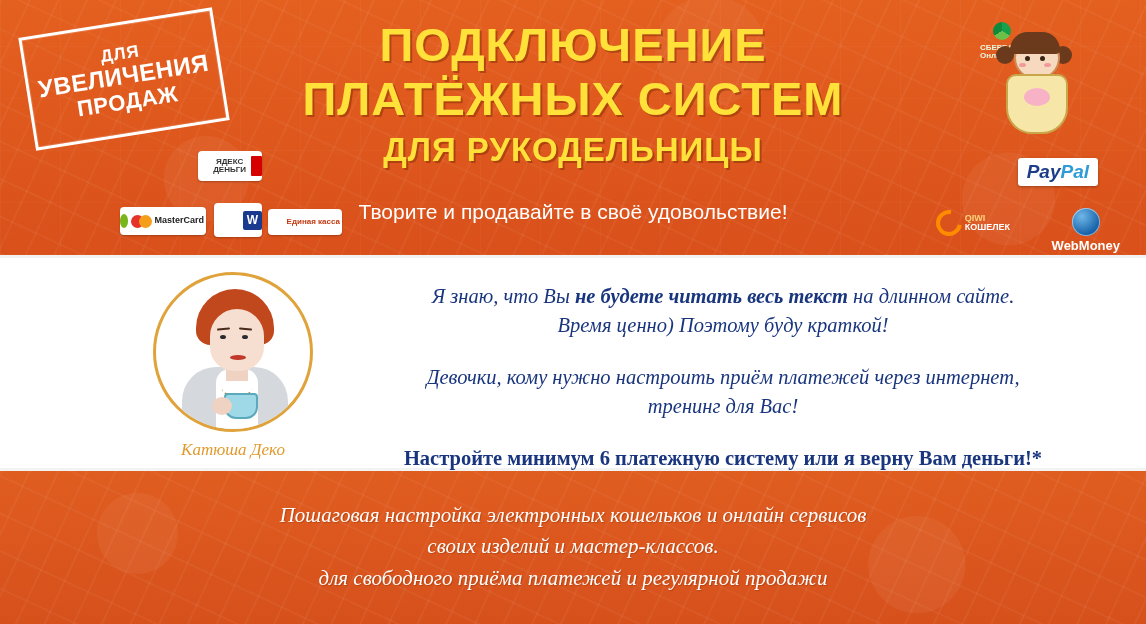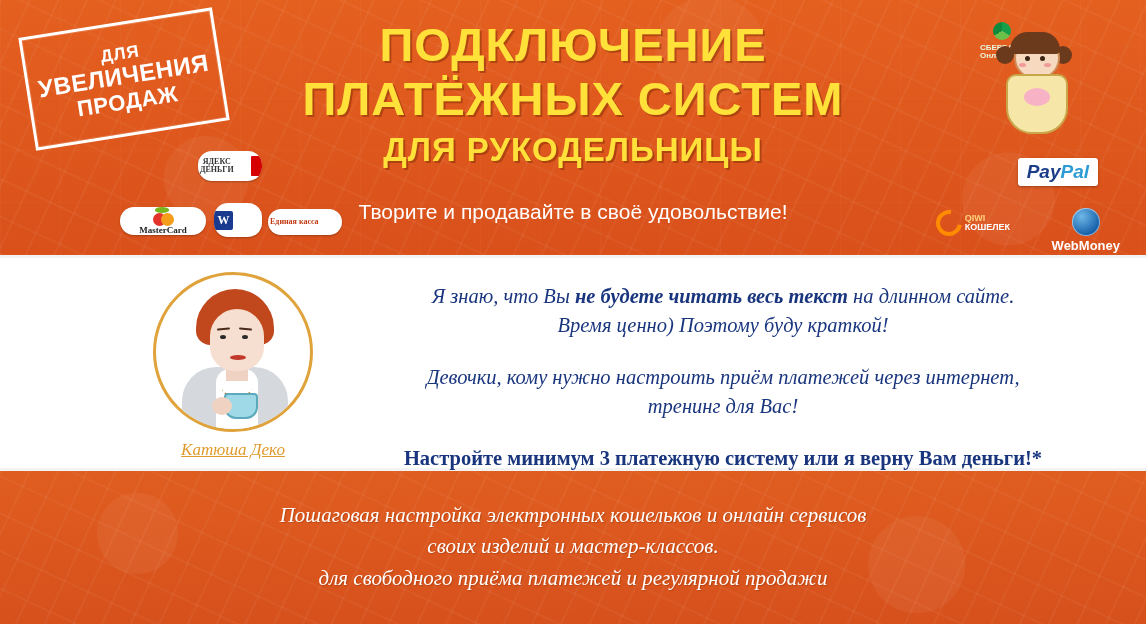--- a/index.html
+++ b/index.html
@@ -102,43 +102,42 @@
     position: absolute;
     left: 120px;
     bottom: 14px;
     width: 250px;
     height: 90px;
     z-index: 3;
   }
   .logo-chip {
     position: absolute;
     background: #ffffff;
-    border-radius: 14px;
+    border-radius: 4px;
     display: flex;
     align-items: center;
-    justify-content: space-between;
+    justify-content: flex-end;
     box-shadow: 0 1px 2px rgba(0,0,0,0.25);
     overflow: hidden;
-    font-family: Liberation Serif, serif;
   }
   .logo-chip .txt {
     font-size: 9px;
     font-weight: bold;
     color: #222;
     line-height: 1.05;
     text-align: center;
     padding: 0 2px;
     white-space: nowrap;
   }
   .yadengi { left: 78px; top: 0px; width: 64px; height: 30px; }
   .yadengi .txt { color: #333; font-size: 8px; }
   .yadengi .bar { width: 11px; height: 20px; background: #d60000; margin-left: 3px; border-radius: 1px;}
   .edinaya { left: 148px; top: 58px; width: 74px; height: 26px; }
   .edinaya .txt { color: #c23a12; font-size: 8px; }
-  .qiwi-mini { left: 0px; top: 56px; width: 86px; height: 28px; flex-direction: column; }
+  .qiwi-mini { left: 0px; top: 56px; width: 86px; height: 28px; }
   .wallet-one { left: 94px; top: 52px; width: 48px; height: 34px; }
   .ePay-dot { width: 14px; height: 14px; border-radius: 50%; background: #79b61d; display:inline-block; margin-right:3px;}
   .mastercard-dots { display:inline-flex; align-items:center; }
   .mc-red { width:13px; height:13px; border-radius:50%; background:#e4332a; }
   .mc-orange { width:13px; height:13px; border-radius:50%; background:#f59e1b; margin-left:-5px; }
   .wmk-square { width: 19px; height: 19px; background: #1a3a8f; color: #fff; font-size: 12px; font-weight: bold; display:flex; align-items:center; justify-content:center; border-radius:2px;}
 
   
   .logos-right {
     position: absolute;
@@ -237,21 +236,20 @@
   .pt-neck { position:absolute; left:70px; top:92px; width:22px; height:14px; background:#f0d2c2;}
   .pt-beads { position:absolute; left:66px; top:104px; width:30px; height:16px; border-bottom:3px dotted #b9892e; border-radius:50%;}
   .pt-cup { position:absolute; left:68px; top:118px; width:30px; height:22px; background:#9fd8e6; border-radius:4px 4px 12px 12px; border:2px solid #5aa9bd;}
   .pt-hand { position:absolute; left:56px; top:122px; width:20px; height:18px; background:#f0d2c2; border-radius:50%;}
   .author .name {
     margin-top: 8px;
     font-size: 17px;
     font-style: italic;
     color: #e09a2e;
     font-family: "Liberation Serif", serif;
-    text-decoration: underline;
   }
   .quote {
     position: absolute;
     left: 330px;
     right: 30px;
     top: 24px;
     text-align: center;
     color: #19357e;
     font-family: "Liberation Serif", serif;
   }
@@ -396,21 +394,21 @@
 
     <div class="quote">
       <div class="p1">
         <span>Я знаю, что Вы </span><b>не будете читать весь текст</b><span> на длинном сайте.</span><br>
         <span>Время ценно) Поэтому буду краткой!</span>
       </div>
       <div class="p2">
         <span>Девочки, кому нужно настроить приём платежей через интернет,</span><br>
         <span>тренинг для Вас!</span>
       </div>
-      <div class="p3">Настройте минимум 3 платежную систему или я верну Вам деньги!*</div>
+      <div class="p3">Настройте минимум 6 платежную систему или я верну Вам деньги!*</div>
     </div>
   </div>
 
   <div class="bottom">
     <div class="txt">
       <div>Пошаговая настройка электронных кошельков и онлайн сервисов</div>
       <div>своих изделий и мастер-классов.</div>
       <div>для свободного приёма платежей и регулярной продажи</div>
     </div>
   </div>

